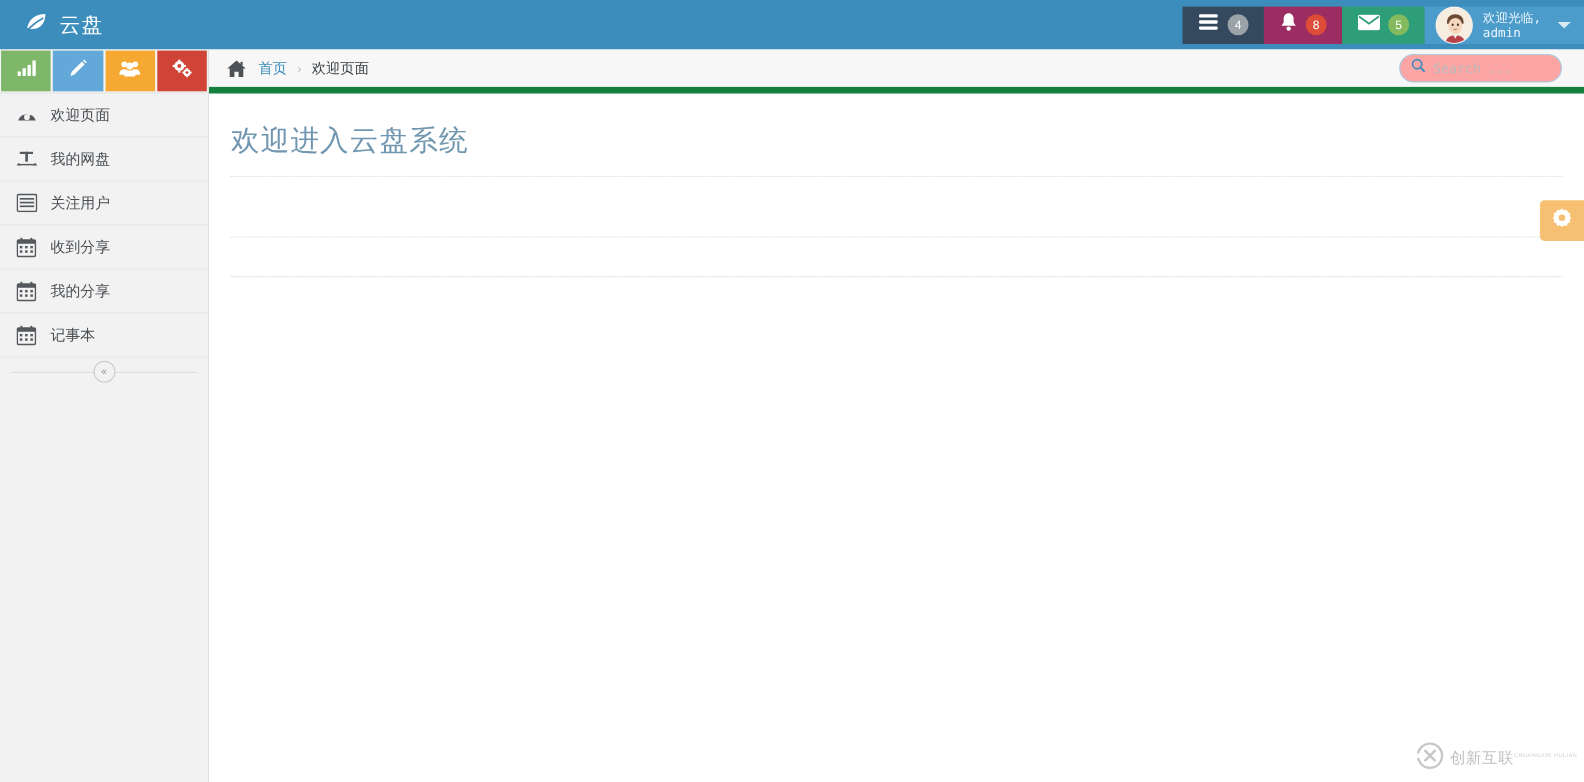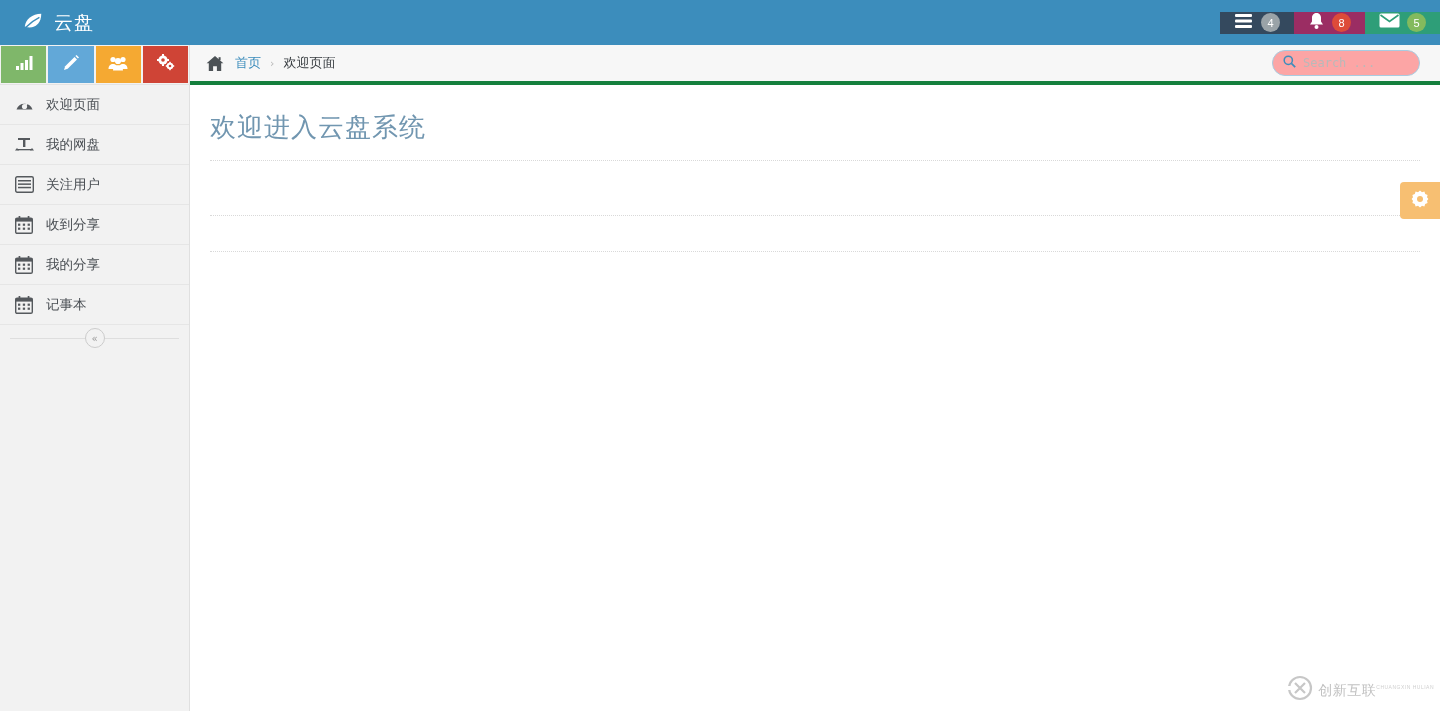--- a/index.html
+++ b/index.html
@@ -123,21 +123,21 @@
     display: flex; align-items: center; justify-content: center;
     font-size: 10px; color: #9a9a9a; cursor: pointer;
     font-family: "DejaVu Sans", sans-serif;
   }
 
   
   .crumbbar {
     position: absolute; top: 45px; left: 190px;
     width: 1250px; height: 40px;
     background: #f7f7f7;
-    border-bottom: 4px solid #15803d;
+    border-bottom: 6px solid #15803d;
     display: flex; align-items: center;
     padding: 0 20px 0 16px;
   }
   .home-icon { color: #4c5256; margin-right: 11px; display: flex; }
   .crumb-link {
     color: #3c8dbc; font-size: 13px; cursor: pointer;
     font-family: "DejaVu Sans", sans-serif;
   }
   .crumb-sep {
     color: #b8b8b8; font-size: 11px; margin: 0 9px;
@@ -257,20 +257,39 @@
     <div class="nav-cell mail">
       <span>
         <svg width="21" height="15" viewBox="0 0 21 15">
           <rect x="0.5" y="0.5" width="20" height="14" rx="1.5" fill="#ffffff"></rect>
           <path d="M1.5 2 L10.5 8.5 L19.5 2" stroke="#2e9e78" stroke-width="1.6" fill="none"></path>
         </svg>
       </span>
       <span class="badge green">5</span>
     </div>
 
+    <div class="user-cell">
+      <span class="avatar">
+        <svg width="34" height="34" viewBox="0 0 34 34">
+          <circle cx="17" cy="17" r="17" fill="#f6ece0"></circle>
+          <path d="M17 6 C11.5 6 9 10 9.5 14.5 L24.5 14.5 C25 10 22.5 6 17 6 Z" fill="#6b4a33"></path>
+          <ellipse cx="17" cy="16.5" rx="6.2" ry="7.2" fill="#f4d7bd"></ellipse>
+          <ellipse cx="14.6" cy="15.5" rx="0.9" ry="1.1" fill="#3b2a1e"></ellipse>
+          <ellipse cx="19.4" cy="15.5" rx="0.9" ry="1.1" fill="#3b2a1e"></ellipse>
+          <path d="M15.3 19.4 Q17 20.6 18.7 19.4" stroke="#b5745c" stroke-width="0.9" fill="none"></path>
+          <path d="M8 34 C8 27.5 12 25 17 25 C22 25 26 27.5 26 34 Z" fill="#b8424a"></path>
+          <path d="M14.8 24.6 L17 28 L19.2 24.6 Z" fill="#f2efe9"></path>
+        </svg>
+      </span>
+      <span class="user-text">
+        <span>欢迎光临,</span><br>
+        <span>admin</span>
+      </span>
+      <span class="caret-down"></span>
+    </div>
 
   </div>
 </div>
 
 <div class="sidebar">
 
   <div class="quick-btns">
     <div class="qbtn green">
       <span>
         <svg width="18" height="16" viewBox="0 0 18 16">

